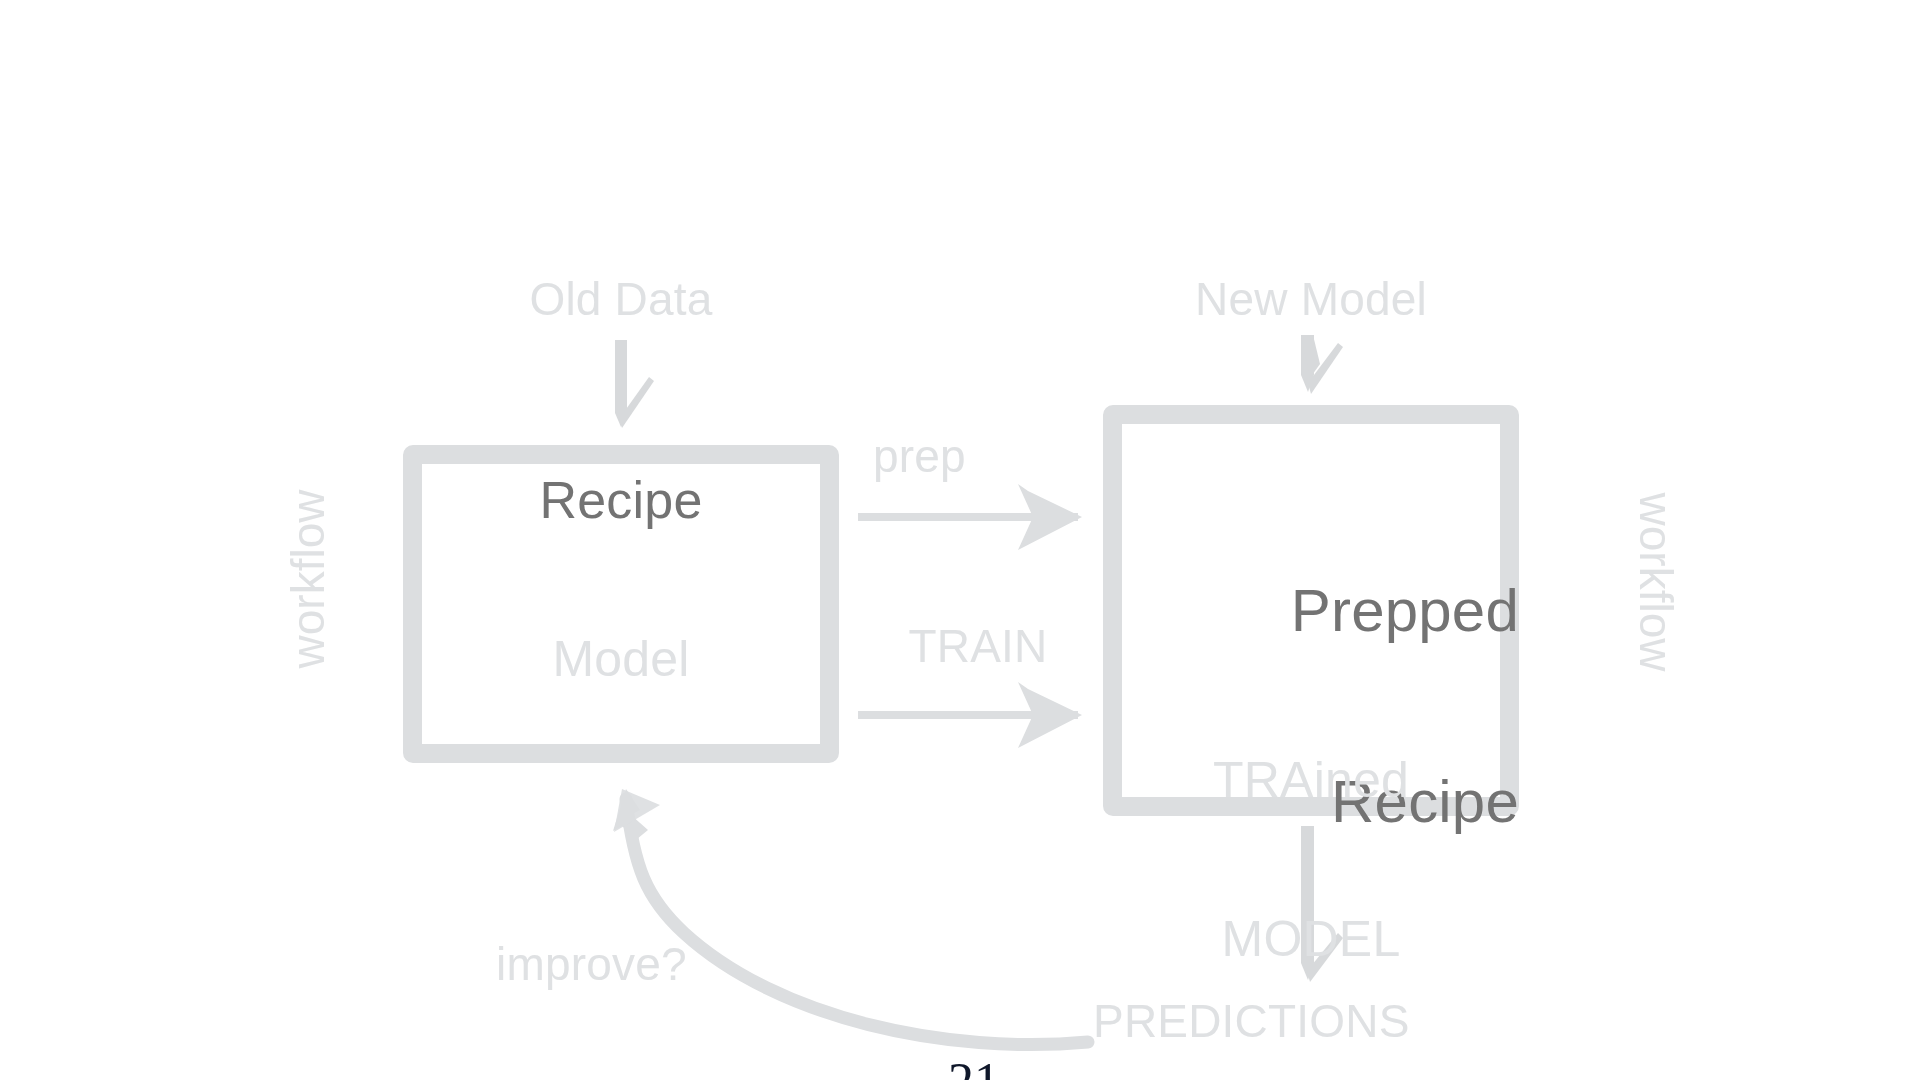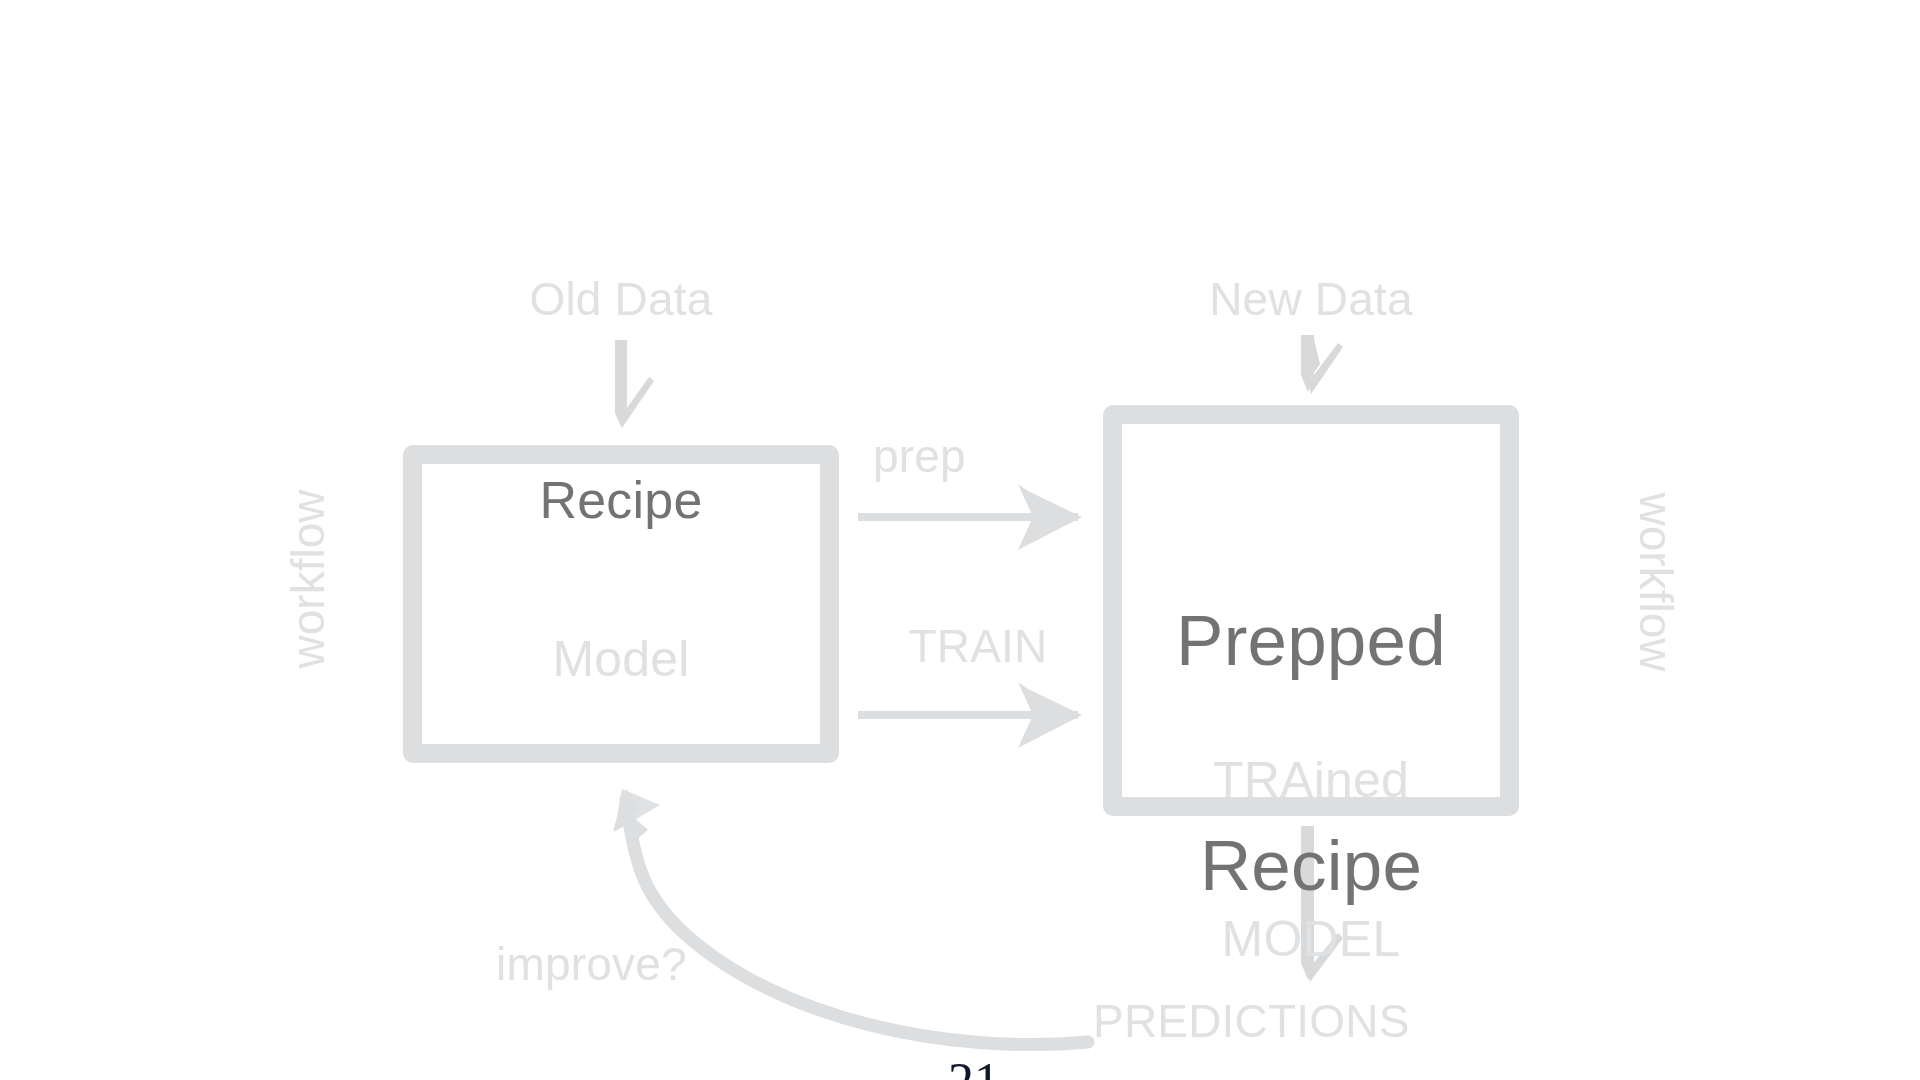--- a/index.html
+++ b/index.html
@@ -66,22 +66,22 @@
   }
   .t-model {
     left: 385px; top: 586px;
     width: 436px;
     text-align: center;
     font-size: 50px;
   }
   .t-prepped {
     left: 1085px; top: 405px;
     width: 416px;
-    text-align: center;
-    font-size: 71px;
+    text-align: right;
+    font-size: 60px;
   }
   .t-trained {
     left: 1085px; top: 601px;
     width: 416px;
     text-align: center;
     font-size: 50px;
   }
   .t-olddata {
     left: 385px; top: 228px;
     width: 436px;
@@ -204,21 +204,21 @@
       <path d="M604 742 L596 785 L642 758 Z" fill="#dcdee0" opacity="0.9"></path>
     </g>
   </svg>
 
   <div class="flow-box" id="box-recipe"></div>
 
   <div class="flow-box" id="box-prepped"></div>
 
   <div class="lbl faint t-olddata">Old Data</div>
 
-  <div class="lbl faint t-newdata">New Data</div>
+  <div class="lbl faint t-newdata">New Model</div>
 
   <div class="lbl blue t-recipe">Recipe</div>
 
   <div class="lbl faint t-model">Model</div>
 
   <div class="lbl blue t-prepped">
     <div>Prepped</div>
     <div>Recipe</div>
   </div>
 

